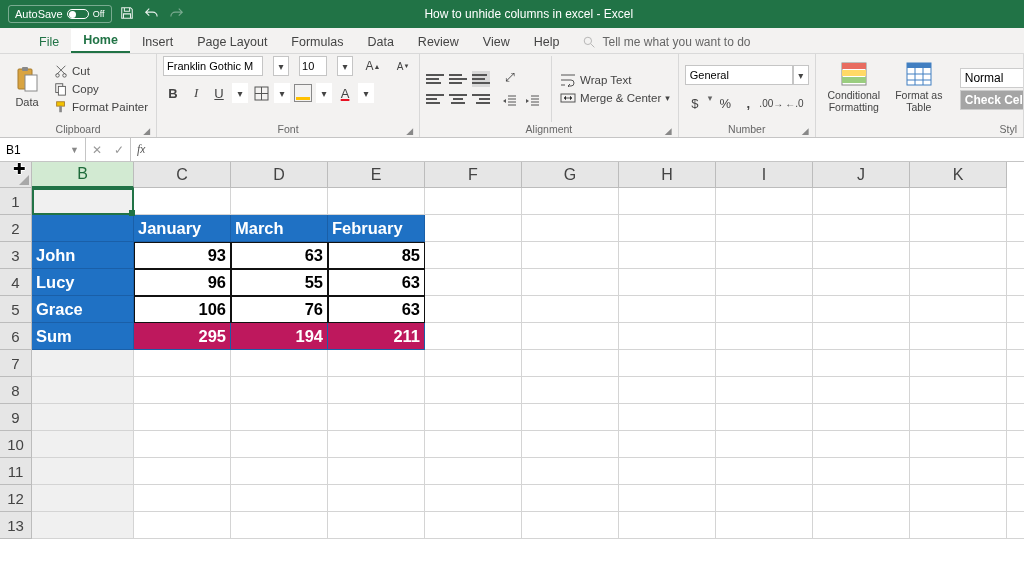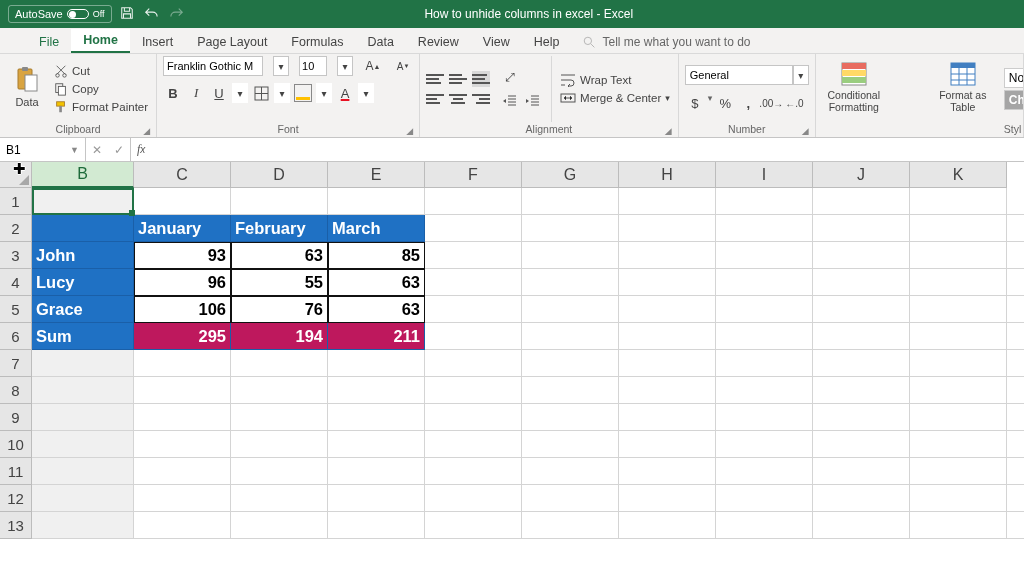--- a/index.html
+++ b/index.html
@@ -309,21 +309,21 @@
         <div class="ico">
             <svg width="26" height="24" viewBox="0 0 26 24">
               <rect x="1" y="1" width="24" height="22" fill="#fff" stroke="#888"></rect>
               <rect x="1" y="1" width="24" height="6" fill="#e86c60"></rect>
               <rect x="1" y="8" width="24" height="6" fill="#ffd966"></rect>
               <rect x="1" y="15" width="24" height="6" fill="#9acd7f"></rect>
             </svg>
           </div>
         <span style="font-size:10.5px; line-height:1.1; text-align:center;">Conditional Formatting</span>
       </div>
-      <div class="big-btn" style="width:58px;margin-left:44px;">
+      <div class="big-btn" style="width:58px;">
         <div class="ico">
             <svg width="26" height="24" viewBox="0 0 26 24">
               <rect x="1" y="1" width="24" height="22" fill="#fff" stroke="#417fc1"></rect>
               <rect x="1" y="1" width="24" height="5" fill="#417fc1"></rect>
               <path stroke="#417fc1" d="M1 12h24M1 18h24M9 1v22M17 1v22"></path>
             </svg>
           </div>
         <span style="font-size:10.5px; line-height:1.1; text-align:center;">Format as Table</span>
       </div>
     </div>
@@ -400,22 +400,22 @@
             <div class="cell"></div>
             <div class="cell"></div>
             <div class="cell"></div>
             <div class="cell"></div>
             <div class="cell"></div>
             <div class="cell"></div>
             <div class="cell"></div>
             <div class="cell"></div>
             <div class="cell colsel bluehdr"></div>
             <div class="cell bluehdr">January</div>
+            <div class="cell bluehdr">March</div>
             <div class="cell bluehdr">February</div>
-            <div class="cell bluehdr">March</div>
             <div class="cell"></div>
             <div class="cell"></div>
             <div class="cell"></div>
             <div class="cell"></div>
             <div class="cell"></div>
             <div class="cell"></div>
             <div class="cell"></div>
             <div class="cell colsel bluelbl">John</div>
             <div class="cell data">93</div>
             <div class="cell data">63</div>

